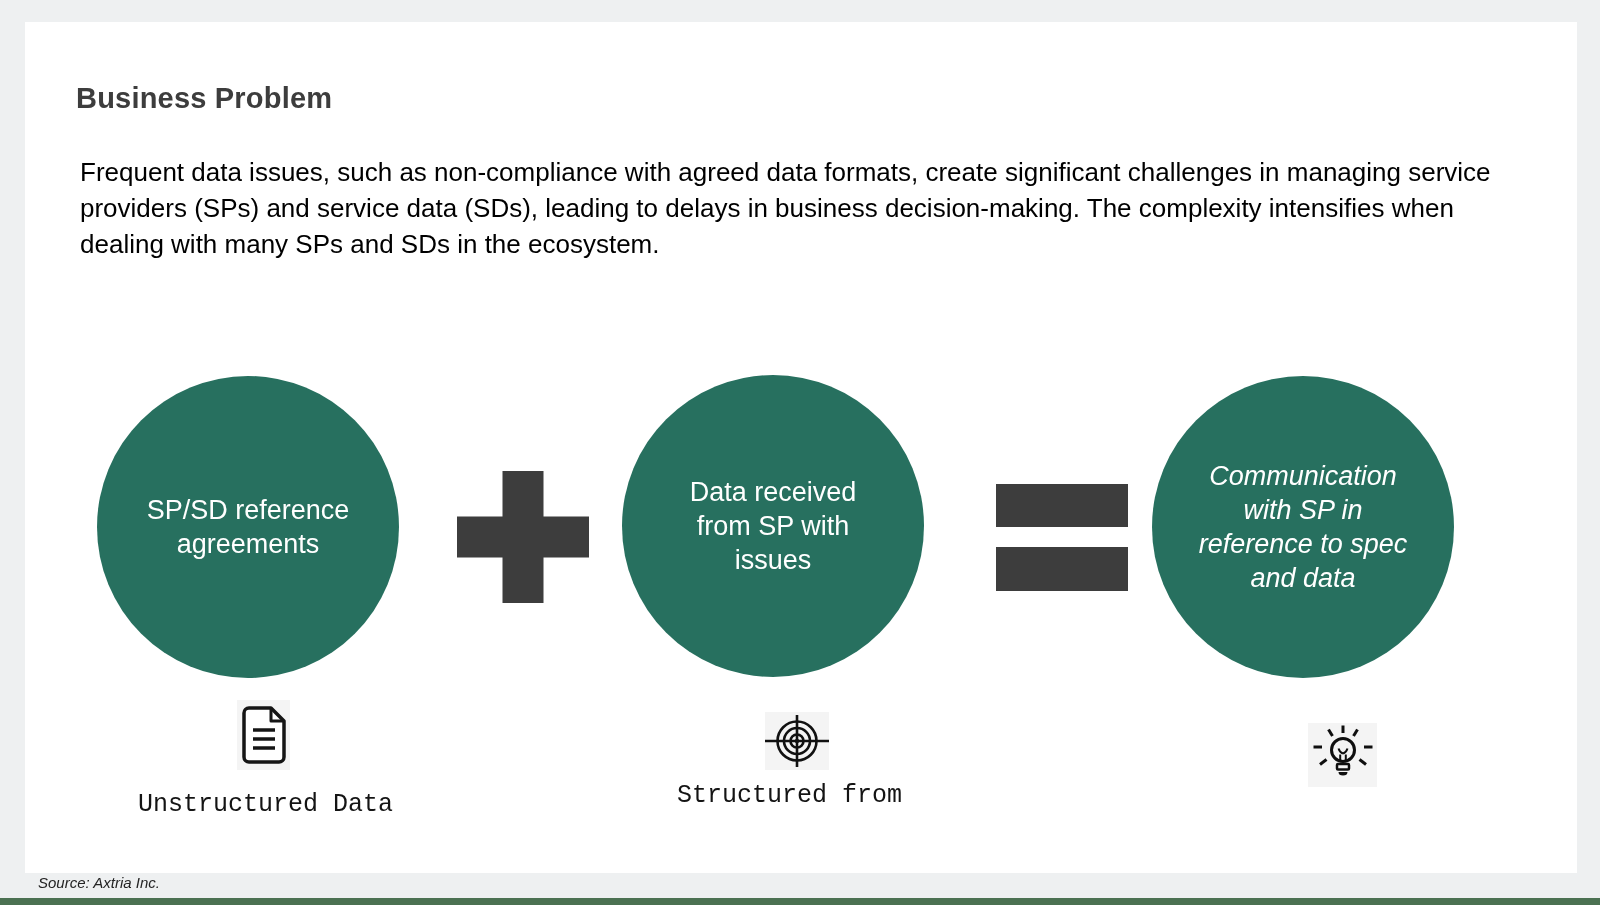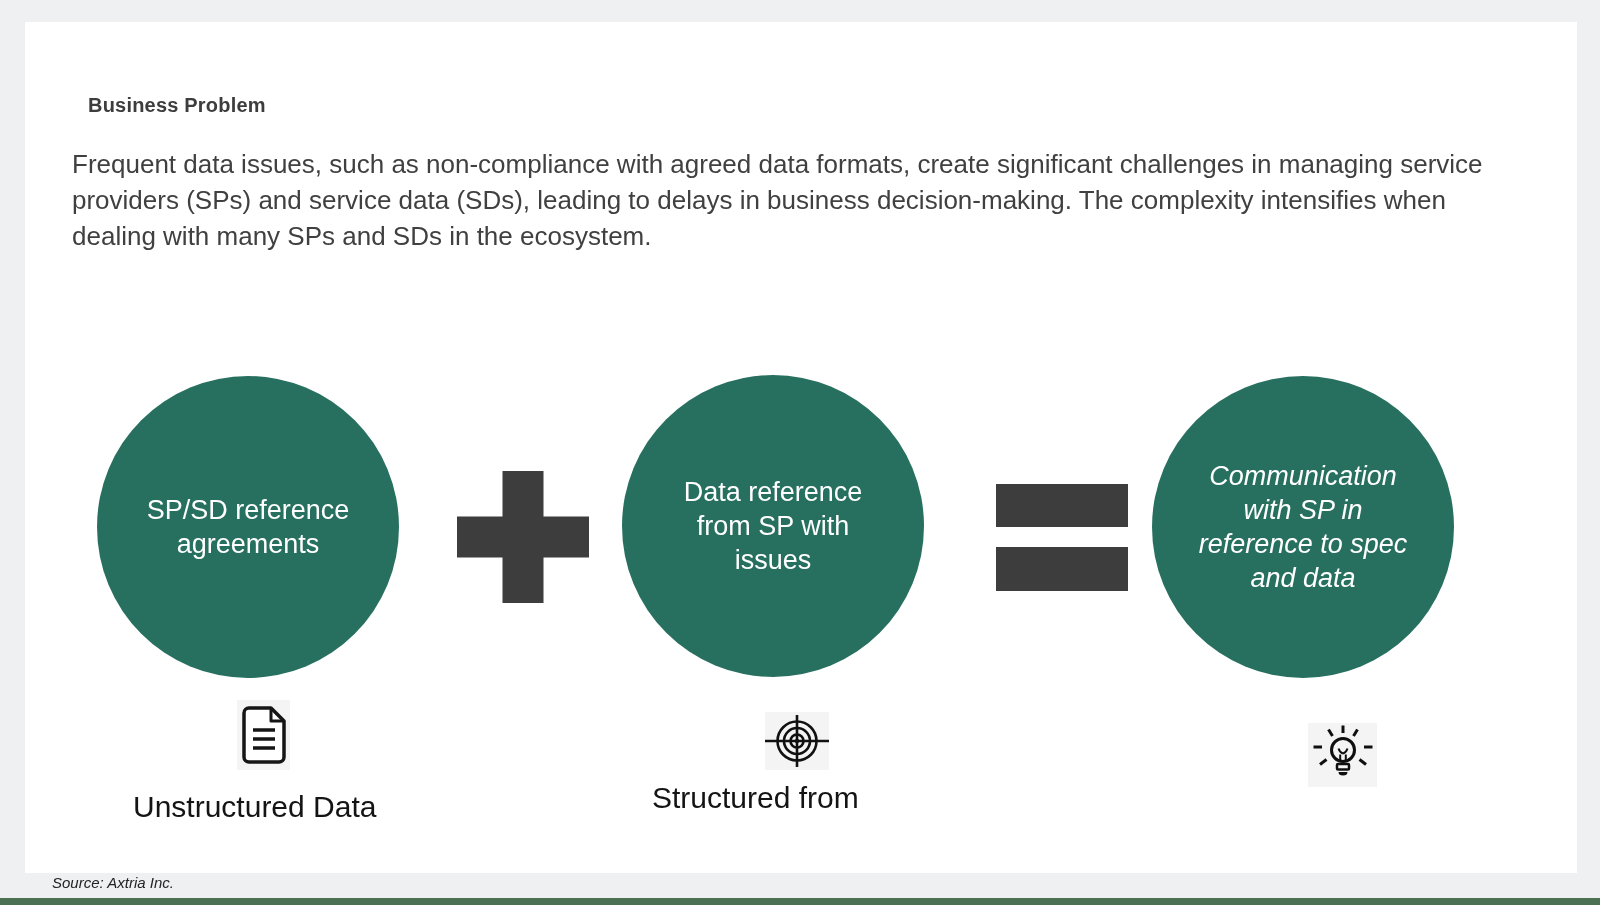--- a/index.html
+++ b/index.html
@@ -19,36 +19,36 @@
     top: 22px;
     width: 1552px;
     height: 851px;
     background: #ffffff;
   }
 
   .title {
     position: absolute;
     left: 47px;
     top: 56px;
-    margin: 16px;
-    font-size: 20px;
+    margin: 4px;
+    font-size: 29px;
     font-weight: 700;
     color: #3d3d3d;
     letter-spacing: 0.2px;
   }
 
   .desc {
     position: absolute;
     left: 47px;
     top: 124px;
     width: 1452px;
-    margin: 0;
+    margin: 8px;
     font-size: 26px;
     line-height: 36px;
-    color: #404040;
+    color: #000000;
   }
 
   .circle {
     position: absolute;
     width: 302px;
     height: 302px;
     border-radius: 50%;
     background: #27705f;
     color: #ffffff;
     display: flex;
@@ -75,35 +75,35 @@
     display: flex;
     align-items: center;
     justify-content: center;
   }
   .icon-doc    { left: 212px;  top: 678px; width: 53px; height: 70px; }
   .icon-target { left: 740px;  top: 690px; width: 64px; height: 58px; }
   .icon-bulb   { left: 1283px; top: 701px; width: 69px; height: 64px; }
 
   .caption {
     position: absolute;
-    text-align: left;
-    font-size: 30px;
+    text-align: right;
+    font-size: 25px;
     color: #141414;
+    font-family: Liberation Mono, monospace;
   }
   .caption-1 { left: 108px; width: 260px; top: 768px; }
   .caption-2 { left: 627px; width: 250px; top: 759px; }
 
   .source-note {
     position: absolute;
     left: 38px;
     top: 874px;
     font-size: 15px;
     font-style: italic;
     color: #242424;
-    margin-left: 14px;
   }
 
   .accent-bar {
     position: absolute;
     left: 0;
     bottom: 0;
     width: 1600px;
     height: 7px;
     background: #4b7152;
   }
@@ -125,21 +125,21 @@
         <span class="circle-label">SP/SD reference agreements</span>
       </div>
 
       <div class="op op-plus">
         <svg width="132" height="132" viewBox="0 0 132 132">
           <path d="M45.5 0 h41 v45.5 h45.5 v41 h-45.5 v45.5 h-41 v-45.5 h-45.5 v-41 h45.5 z" fill="#3d3d3d"></path>
         </svg>
       </div>
 
       <div class="circle circle-2">
-        <span class="circle-label">Data reference from SP with issues</span>
+        <span class="circle-label">Data received from SP with issues</span>
       </div>
 
       <div class="op op-equals">
         <svg width="132" height="107" viewBox="0 0 132 107">
           <rect x="0" y="0" width="132" height="43" fill="#3d3d3d"></rect>
           <rect x="0" y="63" width="132" height="44" fill="#3d3d3d"></rect>
         </svg>
       </div>
 
       <div class="circle circle-3">

